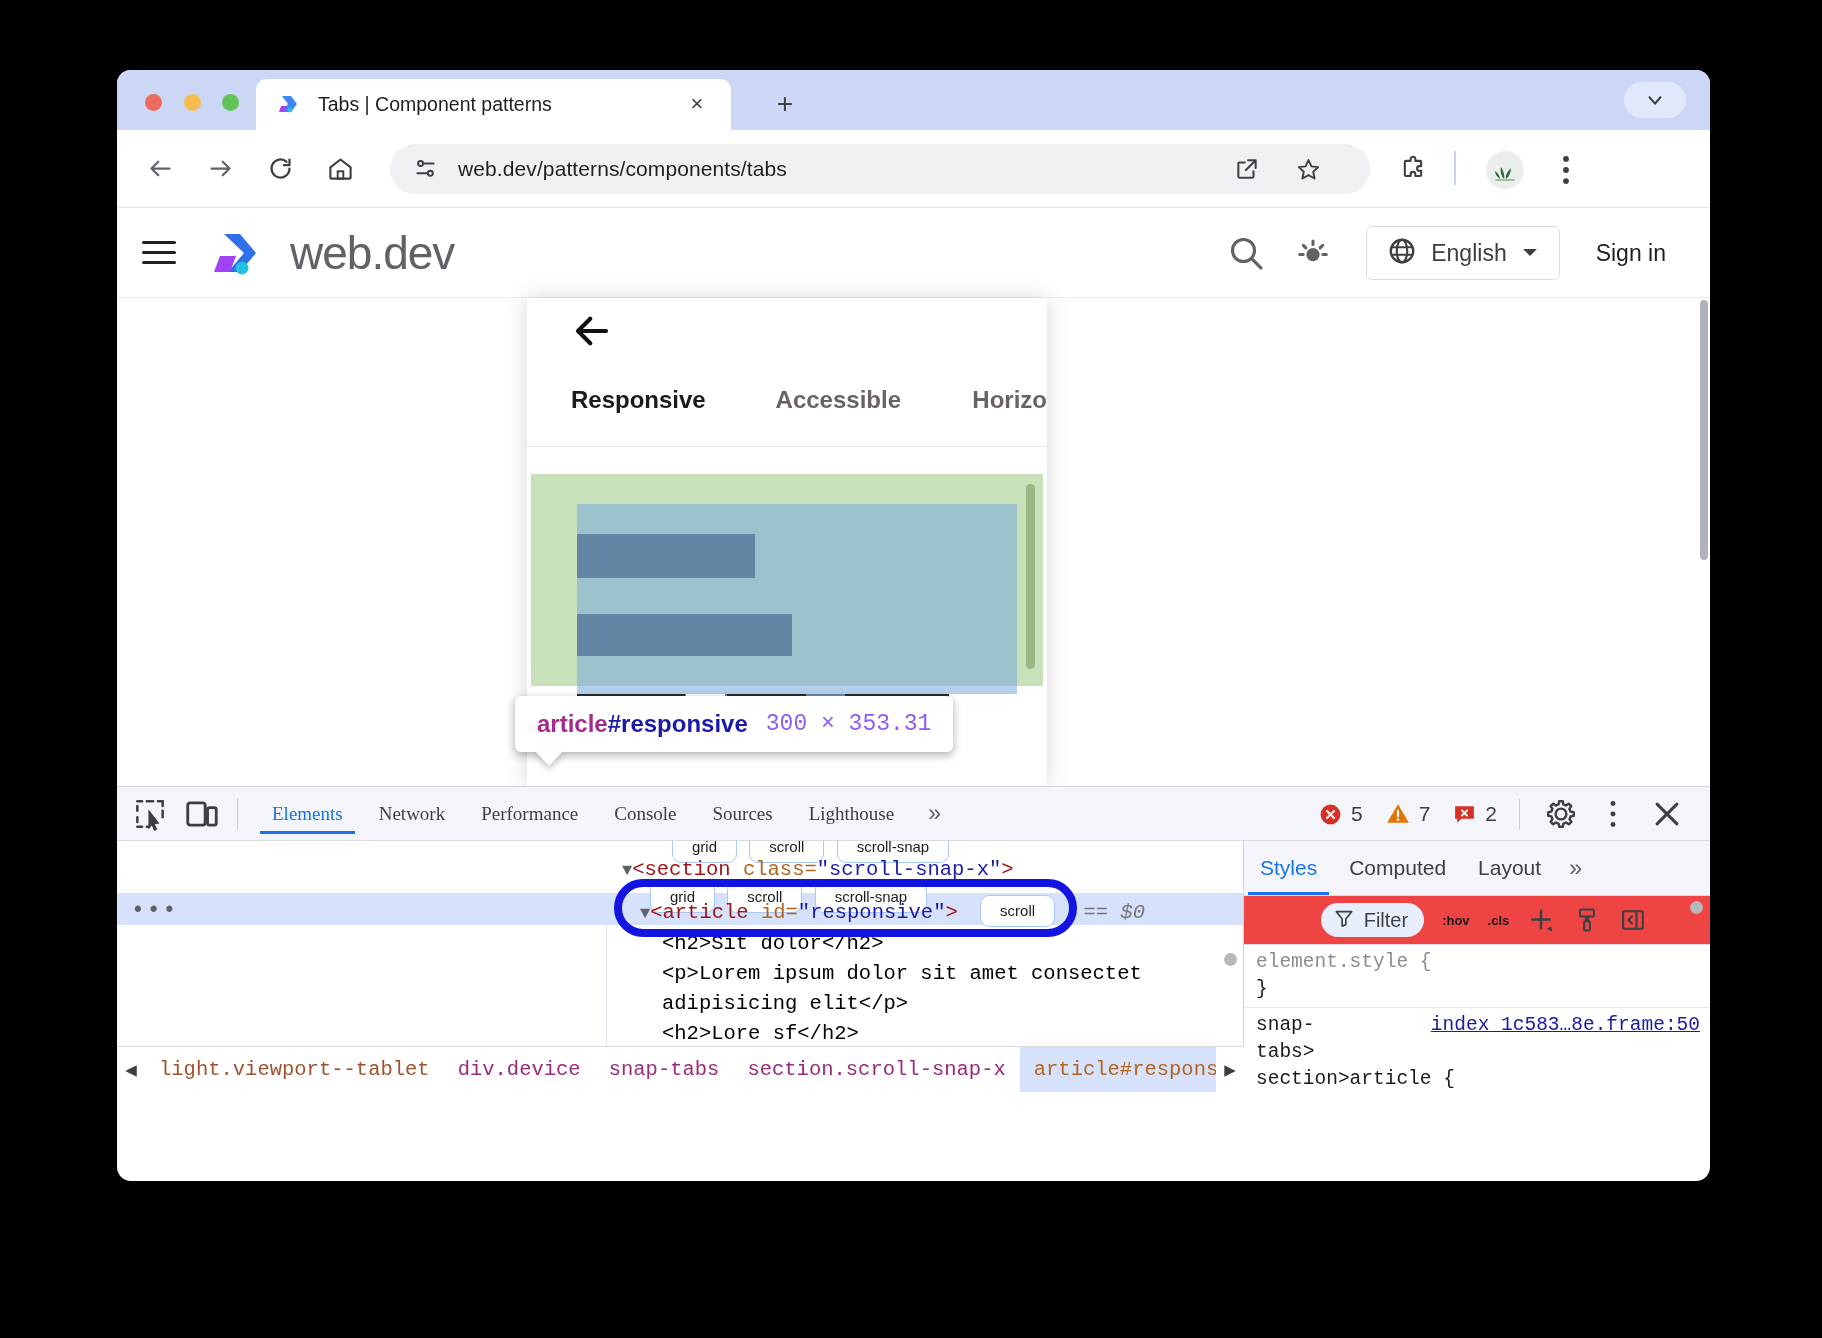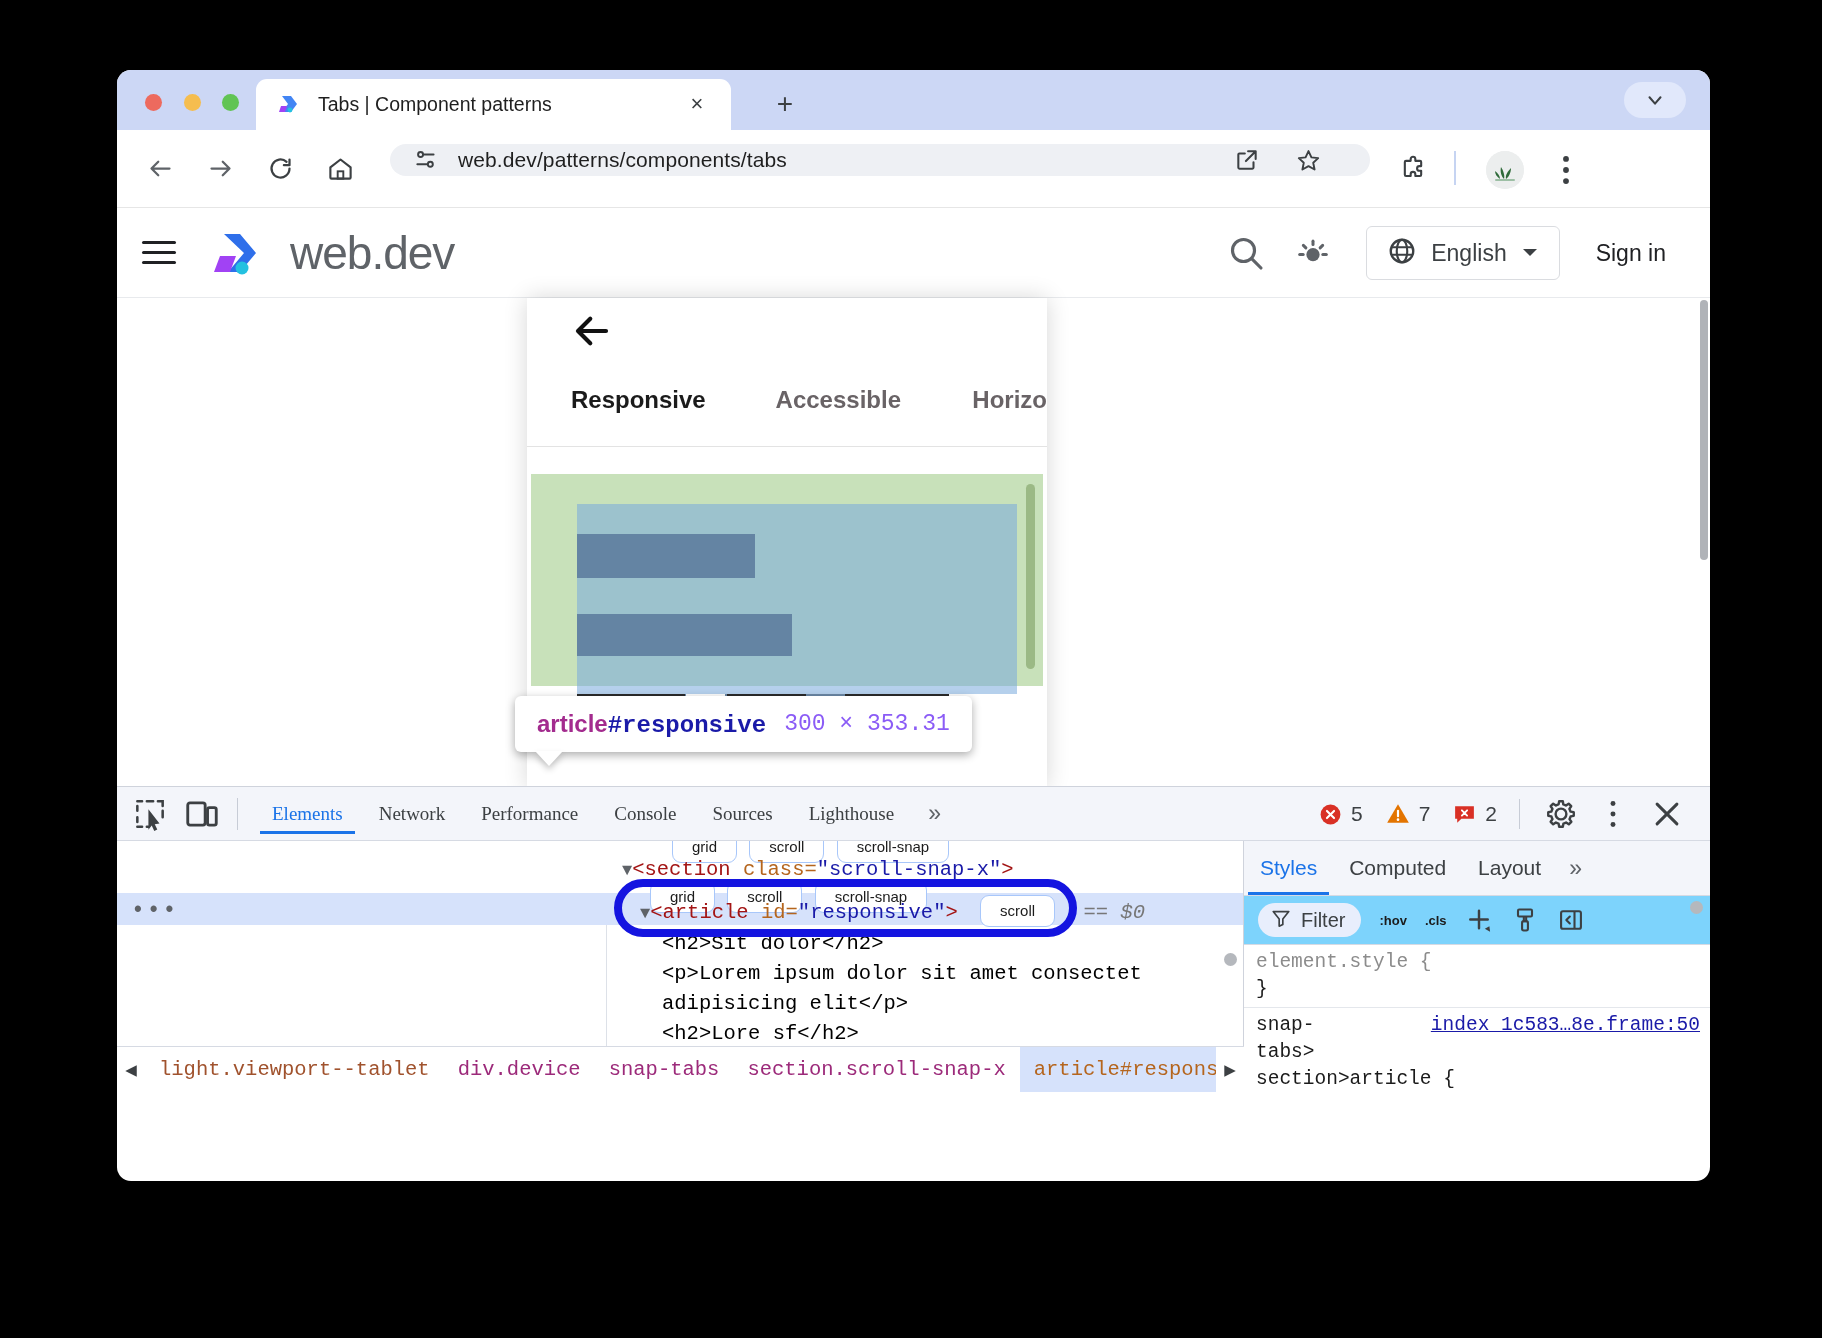--- a/index.html
+++ b/index.html
@@ -83,21 +83,21 @@
   }
   .navbtn {
     width: 46px; height: 46px;
     display: flex; align-items: center; justify-content: center;
     flex: 0 0 auto;
     color: #444746;
   }
   #omnibox {
     position: absolute;
     left: 273px; top: 14px;
-    width: 980px; height: 32px;
+    width: 980px; height: 50px;
     background: #eef0f4;
     border-radius: 25px;
     display: flex; align-items: center;
   }
   #omni-permission { margin-left: 23px; width: 26px; height: 26px; flex:0 0 auto; }
   #omni-url {
     margin-left: 19px;
     font-size: 21px; color: #1f1f1f;
     letter-spacing: .1px;
   }
@@ -200,21 +200,21 @@
     background: #fff;
     border-radius: 6px;
     box-shadow: 0 3px 10px rgba(0,0,0,.33);
     display: flex; align-items: center;
     padding: 0 22px;
     gap: 18px;
     white-space: nowrap;
     z-index: 6;
   }
   #tip-tag  { font-family: "Liberation Sans", sans-serif; font-size: 24px; font-weight: bold; color: #a32b8e; }
-  #tip-id   { font-family: Liberation Mono, monospace; font-size: 24px; font-weight: bold; color: #1a1aa8; }
+  #tip-id   { font-family: Liberation Sans, sans-serif; font-size: 24px; font-weight: bold; color: #1a1aa8; }
   #tip-dims { font-size: 23px; color: #8b5cf6; font-family: Liberation Mono, monospace; }
   #inspect-tip::after {
     content: ""; position: absolute;
     left: 20px; bottom: -14px;
     border-left: 14px solid transparent;
     border-right: 14px solid transparent;
     border-top: 15px solid #fff;
     filter: drop-shadow(0 4px 3px rgba(0,0,0,.22));
   }
 
@@ -319,24 +319,24 @@
   }
   #styles-tabbar { position: relative; height: 54px; display: flex; align-items: center; }
   .st-tab { font-size: 21px; color: #3c4043; padding: 0 16px; height: 54px; display: flex; align-items: center; position: relative; }
   .st-tab.active { color: #1a73e8; }
   .st-tab.active::after {
     content: ""; position: absolute; left: 4px; right: 4px; bottom: 0; height: 3px; background: #1a73e8;
   }
   #st-more { font-size: 23px; color: #5f6368; padding: 0 12px; }
   #styles-toolbar {
     position: relative; height: 50px;
-    background: #7dd3fc;
+    background: #ef4444;
     border-top: 1px solid #d6dae3;
     border-bottom: 1px solid #d6dae3;
-    display: flex; align-items: center;
+    display: flex; align-items: center; justify-content: center;
   }
   #filter-pill {
     margin-left: 14px; height: 34px;
     background: #e8eefc; border-radius: 17px;
     display: flex; align-items: center; gap: 9px;
     padding: 0 16px 0 12px;
   }
   #filter-label { font-size: 20px; color: #3c4043; }
   .st-toggle { font-size: 13px; font-weight: bold; color: #1b1b1b; margin-left: 18px; }
   .st-icon { width: 28px; height: 28px; margin-left: 18px; }

